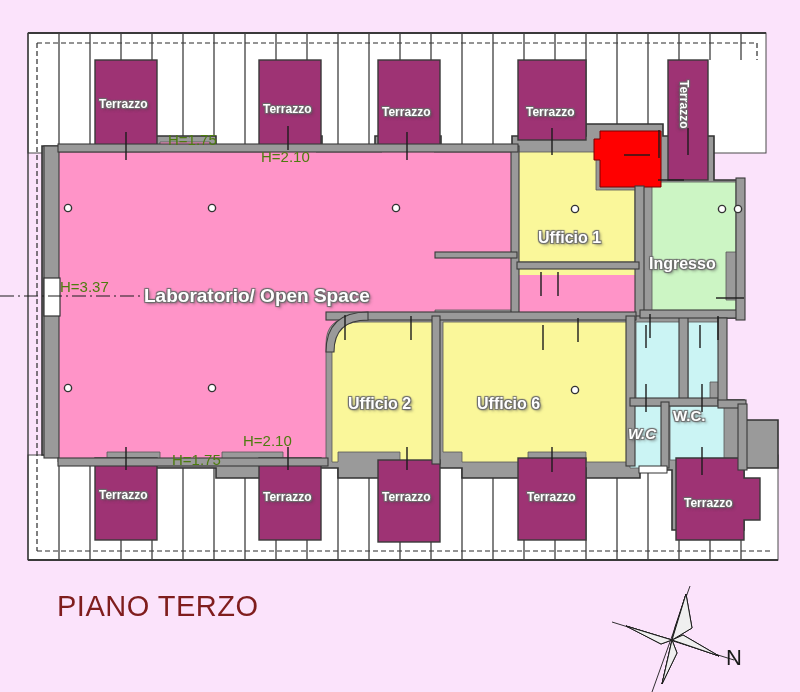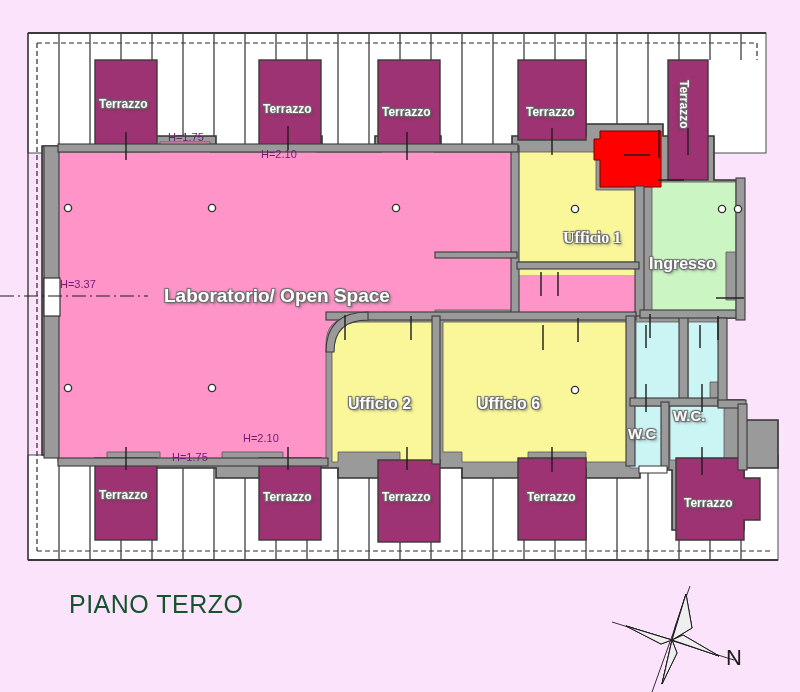--- a/index.html
+++ b/index.html
@@ -24,34 +24,33 @@
   .lbl-terrazzo{font-size:12px;}
   .lbl-room{font-size:16px;}
   .lbl-big{font-size:19px;}
   .lbl-wc{font-size:15px;}
   .lbl-vert{
     transform-origin:left top;
     transform:rotate(90deg);
   }
   .dim{
     position:absolute;
-    color:#701a75;
-    font-size:11px;
+    color:#4d7c0f;
+    font-size:15px;
     font-weight:normal;
     white-space:nowrap;
     user-select:none;
   }
   .title{
     position:absolute;
-    color:#14532d;
-    font-size:25px;
+    color:#7f1d1d;
+    font-size:29px;
     letter-spacing:.5px;
     white-space:nowrap;
     user-select:none;
-    margin-left:12px;
   }
   .northlbl{
     position:absolute;
     color:#1a1a1a;
     font-size:22px;
     user-select:none;
   }
 </style>
 </head>
 <body>
@@ -312,31 +311,31 @@
     <polygon points="0,0 47,16 11,-5" fill="#ffffff"></polygon>
 
     <polygon points="0,0 14,-46 20,-12" fill="#efefef"></polygon>
     <polygon points="0,0 -46,-14 -11,4" fill="#efefef"></polygon>
     <polygon points="0,0 -10,44 5,13" fill="#efefef"></polygon>
     <polygon points="0,0 47,16 11,-5" fill="#efefef"></polygon>
   </g>
 
 </svg>
 
-<div class="lbl lbl-big" style="left:164px;top:285px;">Laboratorio/ Open Space</div>
-
-<div class="lbl lbl-room" style="left:563px;top:229px;font-family:Liberation Serif, serif;">Ufficio 1</div>
+<div class="lbl lbl-big" style="left:144px;top:285px;">Laboratorio/ Open Space</div>
+
+<div class="lbl lbl-room" style="left:538px;top:229px;">Ufficio 1</div>
 
 <div class="lbl lbl-room" style="left:348px;top:395px;">Ufficio 2</div>
 
 <div class="lbl lbl-room" style="left:477px;top:395px;">Ufficio 6</div>
 
 <div class="lbl lbl-room" style="left:649px;top:255px;text-align:right;">Ingresso</div>
 
-<div class="lbl lbl-wc" style="left:628px;top:425px;">W.C</div>
+<div class="lbl lbl-wc" style="left:628px;top:425px;font-style:italic;">W.C</div>
 
 <div class="lbl lbl-wc" style="left:673px;top:407px;">W.C.</div>
 
 <div class="lbl lbl-terrazzo" style="left:99px;top:97px;">Terrazzo</div>
 <div class="lbl lbl-terrazzo" style="left:263px;top:102px;">Terrazzo</div>
 <div class="lbl lbl-terrazzo" style="left:382px;top:105px;">Terrazzo</div>
 <div class="lbl lbl-terrazzo" style="left:526px;top:105px;">Terrazzo</div>
 <div class="lbl lbl-terrazzo lbl-vert" style="left:691px;top:80px;">Terrazzo</div>
 
 <div class="lbl lbl-terrazzo" style="left:99px;top:488px;">Terrazzo</div>

